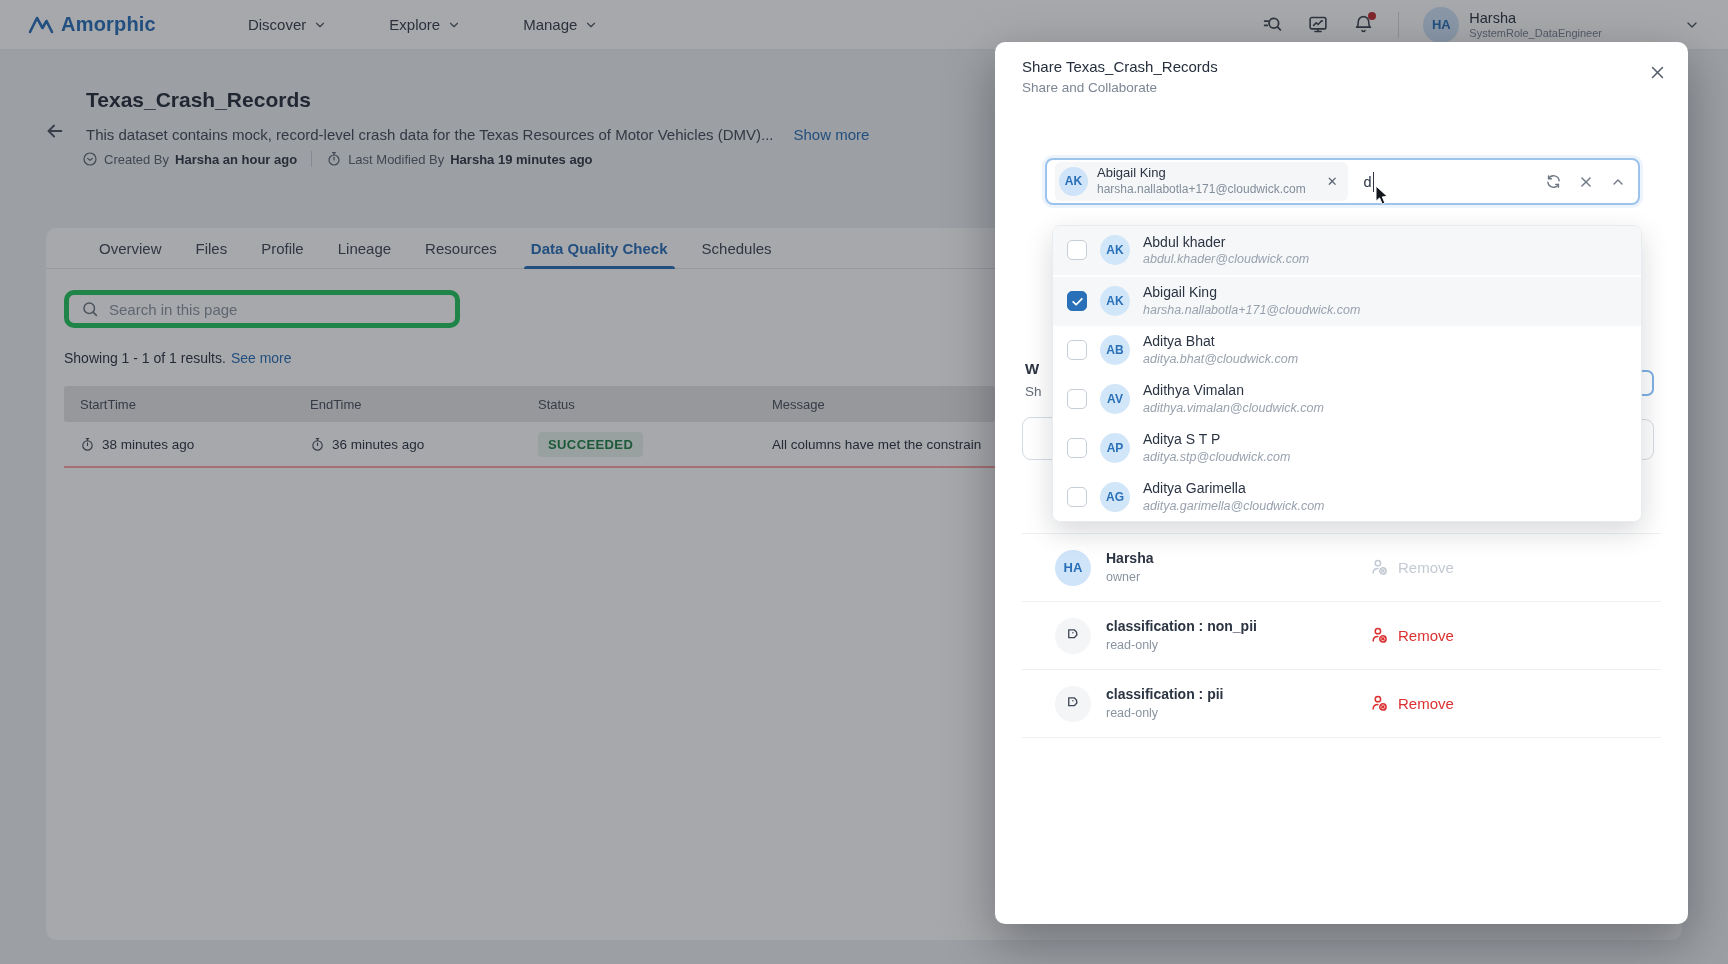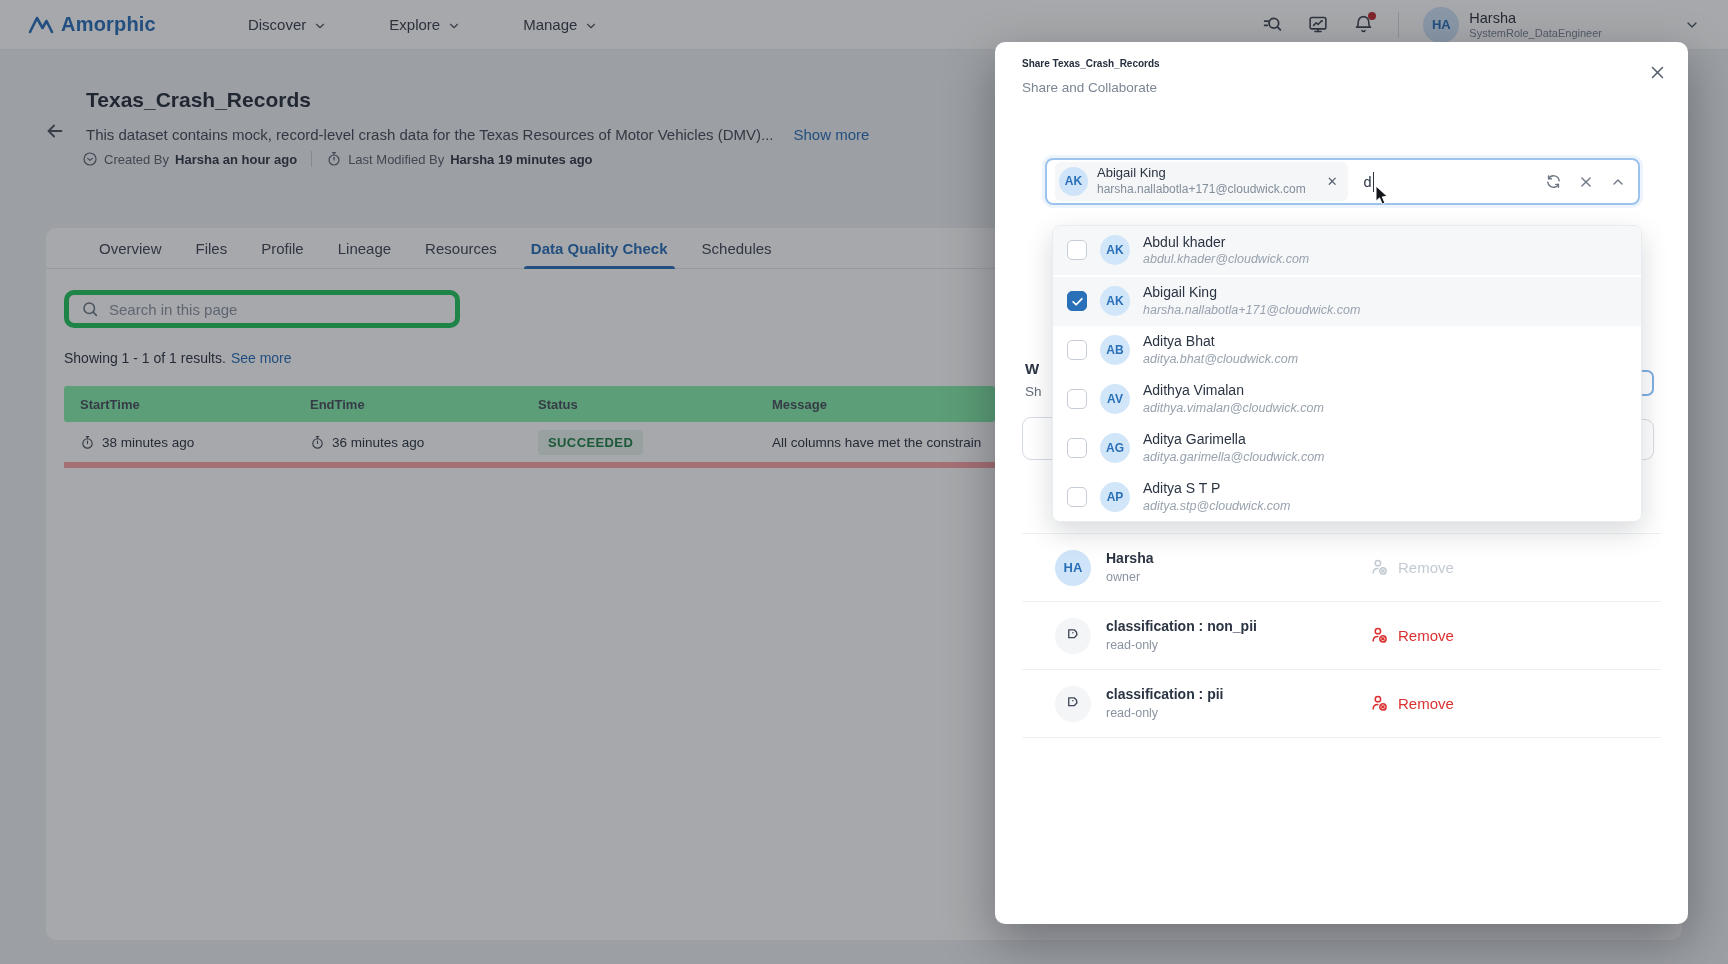--- a/index.html
+++ b/index.html
@@ -8,21 +8,21 @@
     font-family: "Liberation Sans", "DejaVu Sans", sans-serif;
     background:#eef0f3; position:relative; color:#2d3644;
   }
   svg { display:block; }
 
   
   .nav { position:absolute; top:0; left:0; right:0; height:50px; background:#fff;
          border-bottom:1px solid #e8eaed; display:flex; align-items:center; padding:0 28px; z-index:1;}
   .brand { display:flex; align-items:center; gap:7px; color:#2970b8; font-weight:bold; font-size:20px; letter-spacing:.2px;}
   .nav-menu { display:flex; align-items:center; margin-left:92px; gap:62px;}
-  .nav-item { display:flex; align-items:flex-end; gap:7px; font-size:15px; color:#39414e; cursor:pointer;}
+  .nav-item { display:flex; align-items:center; gap:7px; font-size:15px; color:#39414e; cursor:pointer;}
   .nav-item .chev { color:#4a5563; }
   .nav-right { margin-left:auto; display:flex; align-items:center; gap:24px; color:#3f4752;}
   .nav-divider { width:1px; height:26px; background:#d8dce1; }
   .avatar { border-radius:50%; background:#cfe4f8; color:#2970b8; font-weight:bold;
             display:flex; align-items:center; justify-content:center; flex:0 0 auto;}
   .nav-user { display:flex; align-items:center; gap:10px; }
   .nav-user .avatar { width:36px; height:36px; font-size:13px; }
   .nav-user-meta { line-height:1.25; }
   .nav-user-name { font-size:14.5px; color:#2c3340; }
   .nav-user-role { font-size:11px; color:#7a8492; white-space:nowrap; }
@@ -49,40 +49,40 @@
                        background:#2970b8; border-radius:3px 3px 0 0; }
   .search-box { position:absolute; left:18px; top:62px; width:396px; height:38px; border:5px solid #22c55e;
                 border-radius:10px; display:flex; align-items:center; gap:10px; padding:0 12px; background:#fff;}
   .search-box input { border:none; outline:none; flex:1; font-size:15px; color:#39414e; background:transparent;
                       font-family:inherit;}
   .search-box input::placeholder { color:#8b95a1; }
   .results-line { position:absolute; left:18px; top:122px; font-size:14px; color:#2d3644; }
   .results-line a { color:#2970b8; text-decoration:none; margin-left:5px; cursor:pointer;}
 
   .dq-table { position:absolute; left:18px; top:158px; width:931px; overflow:hidden; }
-  .thead { display:flex; align-items:center; height:36px; background:#86efac; border-radius:3px;
-           font-size:13px; font-weight:700; color:#49525e; }
-  .trow { display:flex; align-items:center; height:46px; border-bottom:6px solid #fca5a5;
+  .thead { display:flex; align-items:center; height:36px; background:#e5e5e5; border-radius:3px;
+           font-size:13px; font-weight:400; color:#49525e; }
+  .trow { display:flex; align-items:center; height:46px; border-bottom:2px solid #fca5a5;
           font-size:13.5px; color:#2d3644; }
   .c0 { width:230px; padding-left:16px; flex:0 0 auto;}
   .c1 { width:228px; padding-left:16px; flex:0 0 auto;}
   .c2 { width:234px; padding-left:16px; flex:0 0 auto;}
   .c3 { flex:1; padding-left:16px; white-space:nowrap; overflow:hidden;}
   .cell-time { display:flex; align-items:center; gap:7px; }
   .cell-time svg { color:#49525e; }
   .status-badge { display:inline-block; font-size:13px; font-weight:bold; letter-spacing:.4px;
                   color:#1f8048; background:#e7f4ec; padding:5px 10px; border-radius:4px; }
 
   
   .dim-overlay { position:absolute; inset:0; background:rgba(23,27,35,.38); z-index:40; }
 
   
   .modal { position:absolute; left:995px; top:42px; width:693px; height:882px; background:#fff;
            border-radius:10px; z-index:60; box-shadow:0 18px 50px rgba(10,15,25,.35); }
-  .modal-title { position:absolute; left:27px; top:16px; font-size:10px; font-weight:700; color:#262f3d; }
+  .modal-title { position:absolute; left:27px; top:16px; font-size:15px; font-weight:400; color:#262f3d; }
   .modal-subtitle { position:absolute; left:27px; top:38px; font-size:13.5px; color:#7c8694; }
   .modal-close { position:absolute; right:22px; top:22px; color:#555e6a; cursor:pointer; }
 
   .share-select { position:absolute; left:50px; top:116px; width:595px; height:47px;
                   border:2px solid #9cc3ec; border-radius:8px; display:flex; align-items:center;
                   padding:0 12px 0 8px; box-shadow:0 0 0 3px rgba(92,150,216,.10); background:#fff;}
   .chip { display:flex; align-items:center; gap:9px; background:#f4f6f8; border-radius:6px; padding:3px 10px 3px 4px;}
   .chip .avatar { width:29px; height:29px; font-size:12px; }
   .chip-meta { line-height:1.3; }
   .chip-name { font-size:13px; color:#2b3443; }
@@ -381,32 +381,32 @@
       <div class="dd-item">
         <div class="checkbox"></div>
         <div class="avatar">AV</div>
         <div class="dd-meta">
           <div class="dd-name">Adithya Vimalan</div>
           <div class="dd-email">adithya.vimalan@cloudwick.com</div>
         </div>
       </div>
       <div class="dd-item">
         <div class="checkbox"></div>
+        <div class="avatar">AP</div>
+        <div class="dd-meta">
+          <div class="dd-name">Aditya S T P</div>
+          <div class="dd-email">aditya.stp@cloudwick.com</div>
+        </div>
+      </div>
+      <div class="dd-item">
+        <div class="checkbox"></div>
         <div class="avatar">AG</div>
         <div class="dd-meta">
           <div class="dd-name">Aditya Garimella</div>
           <div class="dd-email">aditya.garimella@cloudwick.com</div>
-        </div>
-      </div>
-      <div class="dd-item">
-        <div class="checkbox"></div>
-        <div class="avatar">AP</div>
-        <div class="dd-meta">
-          <div class="dd-name">Aditya S T P</div>
-          <div class="dd-email">aditya.stp@cloudwick.com</div>
         </div>
       </div>
     </div>
 
   <div class="access-list">
       <div class="acc-row">
         <div class="avatar">HA</div>
         <div class="acc-meta">
           <div class="acc-name">Harsha</div>
           <div class="acc-sub">owner</div>

